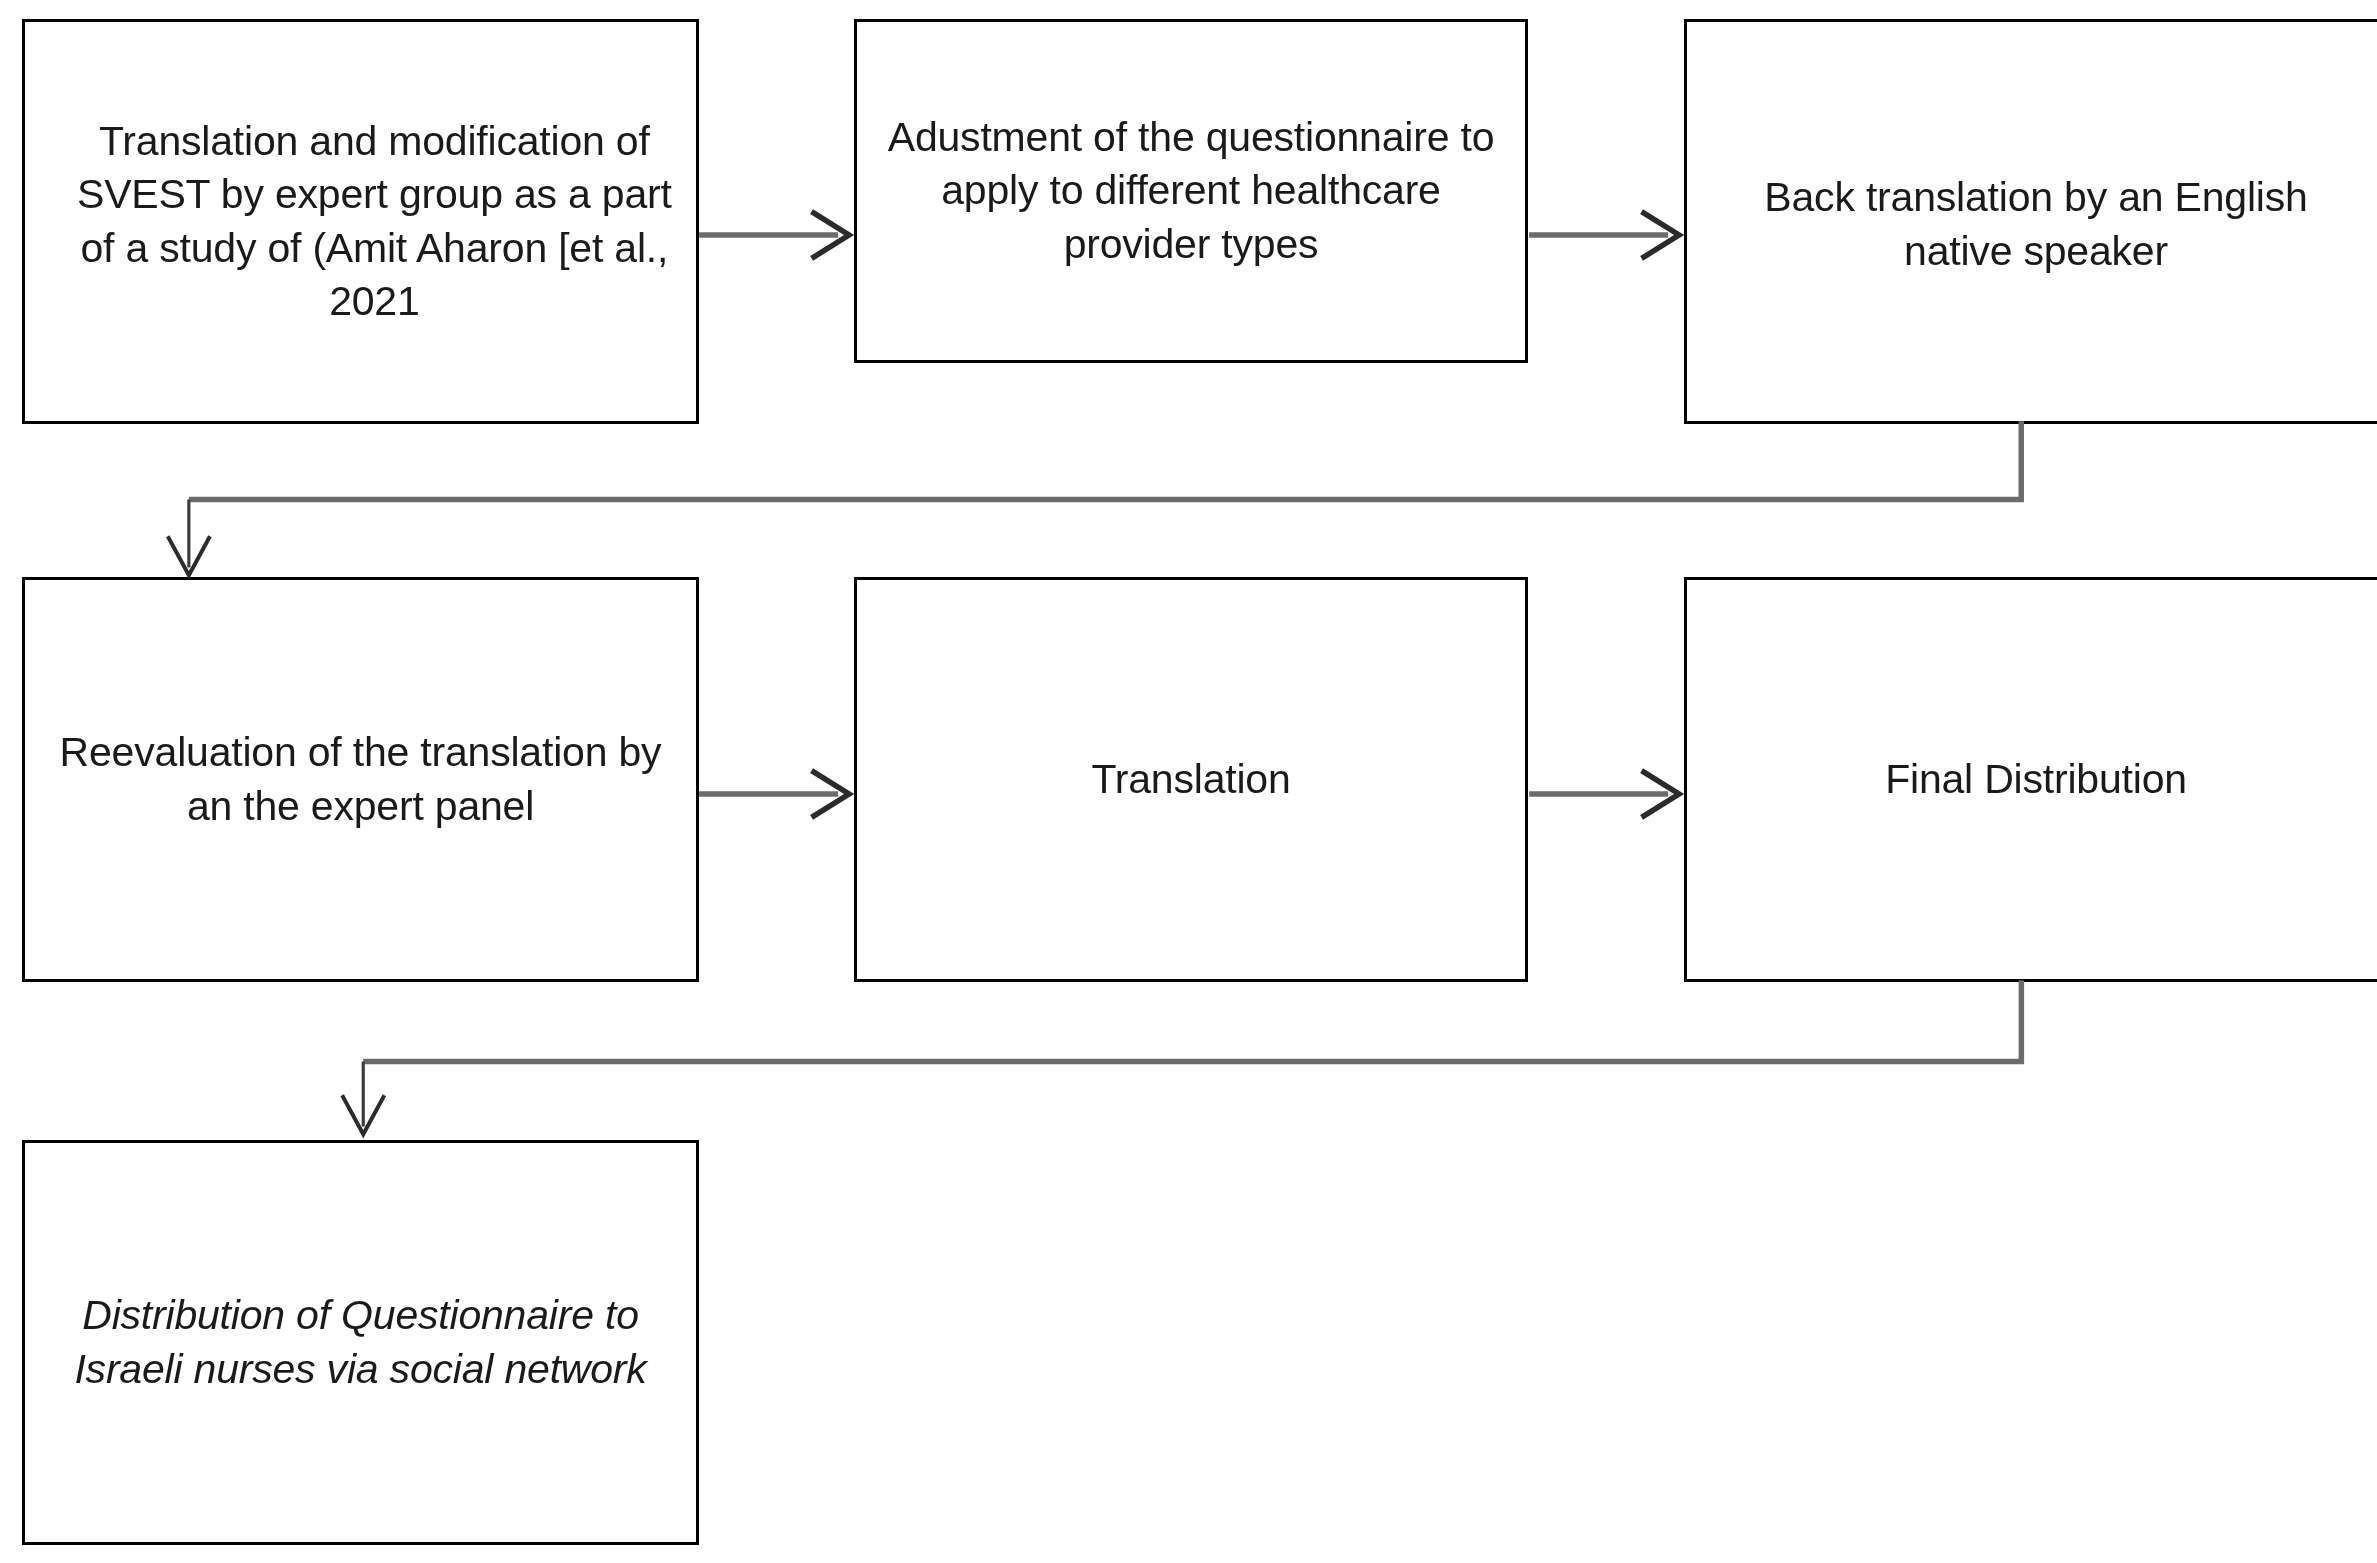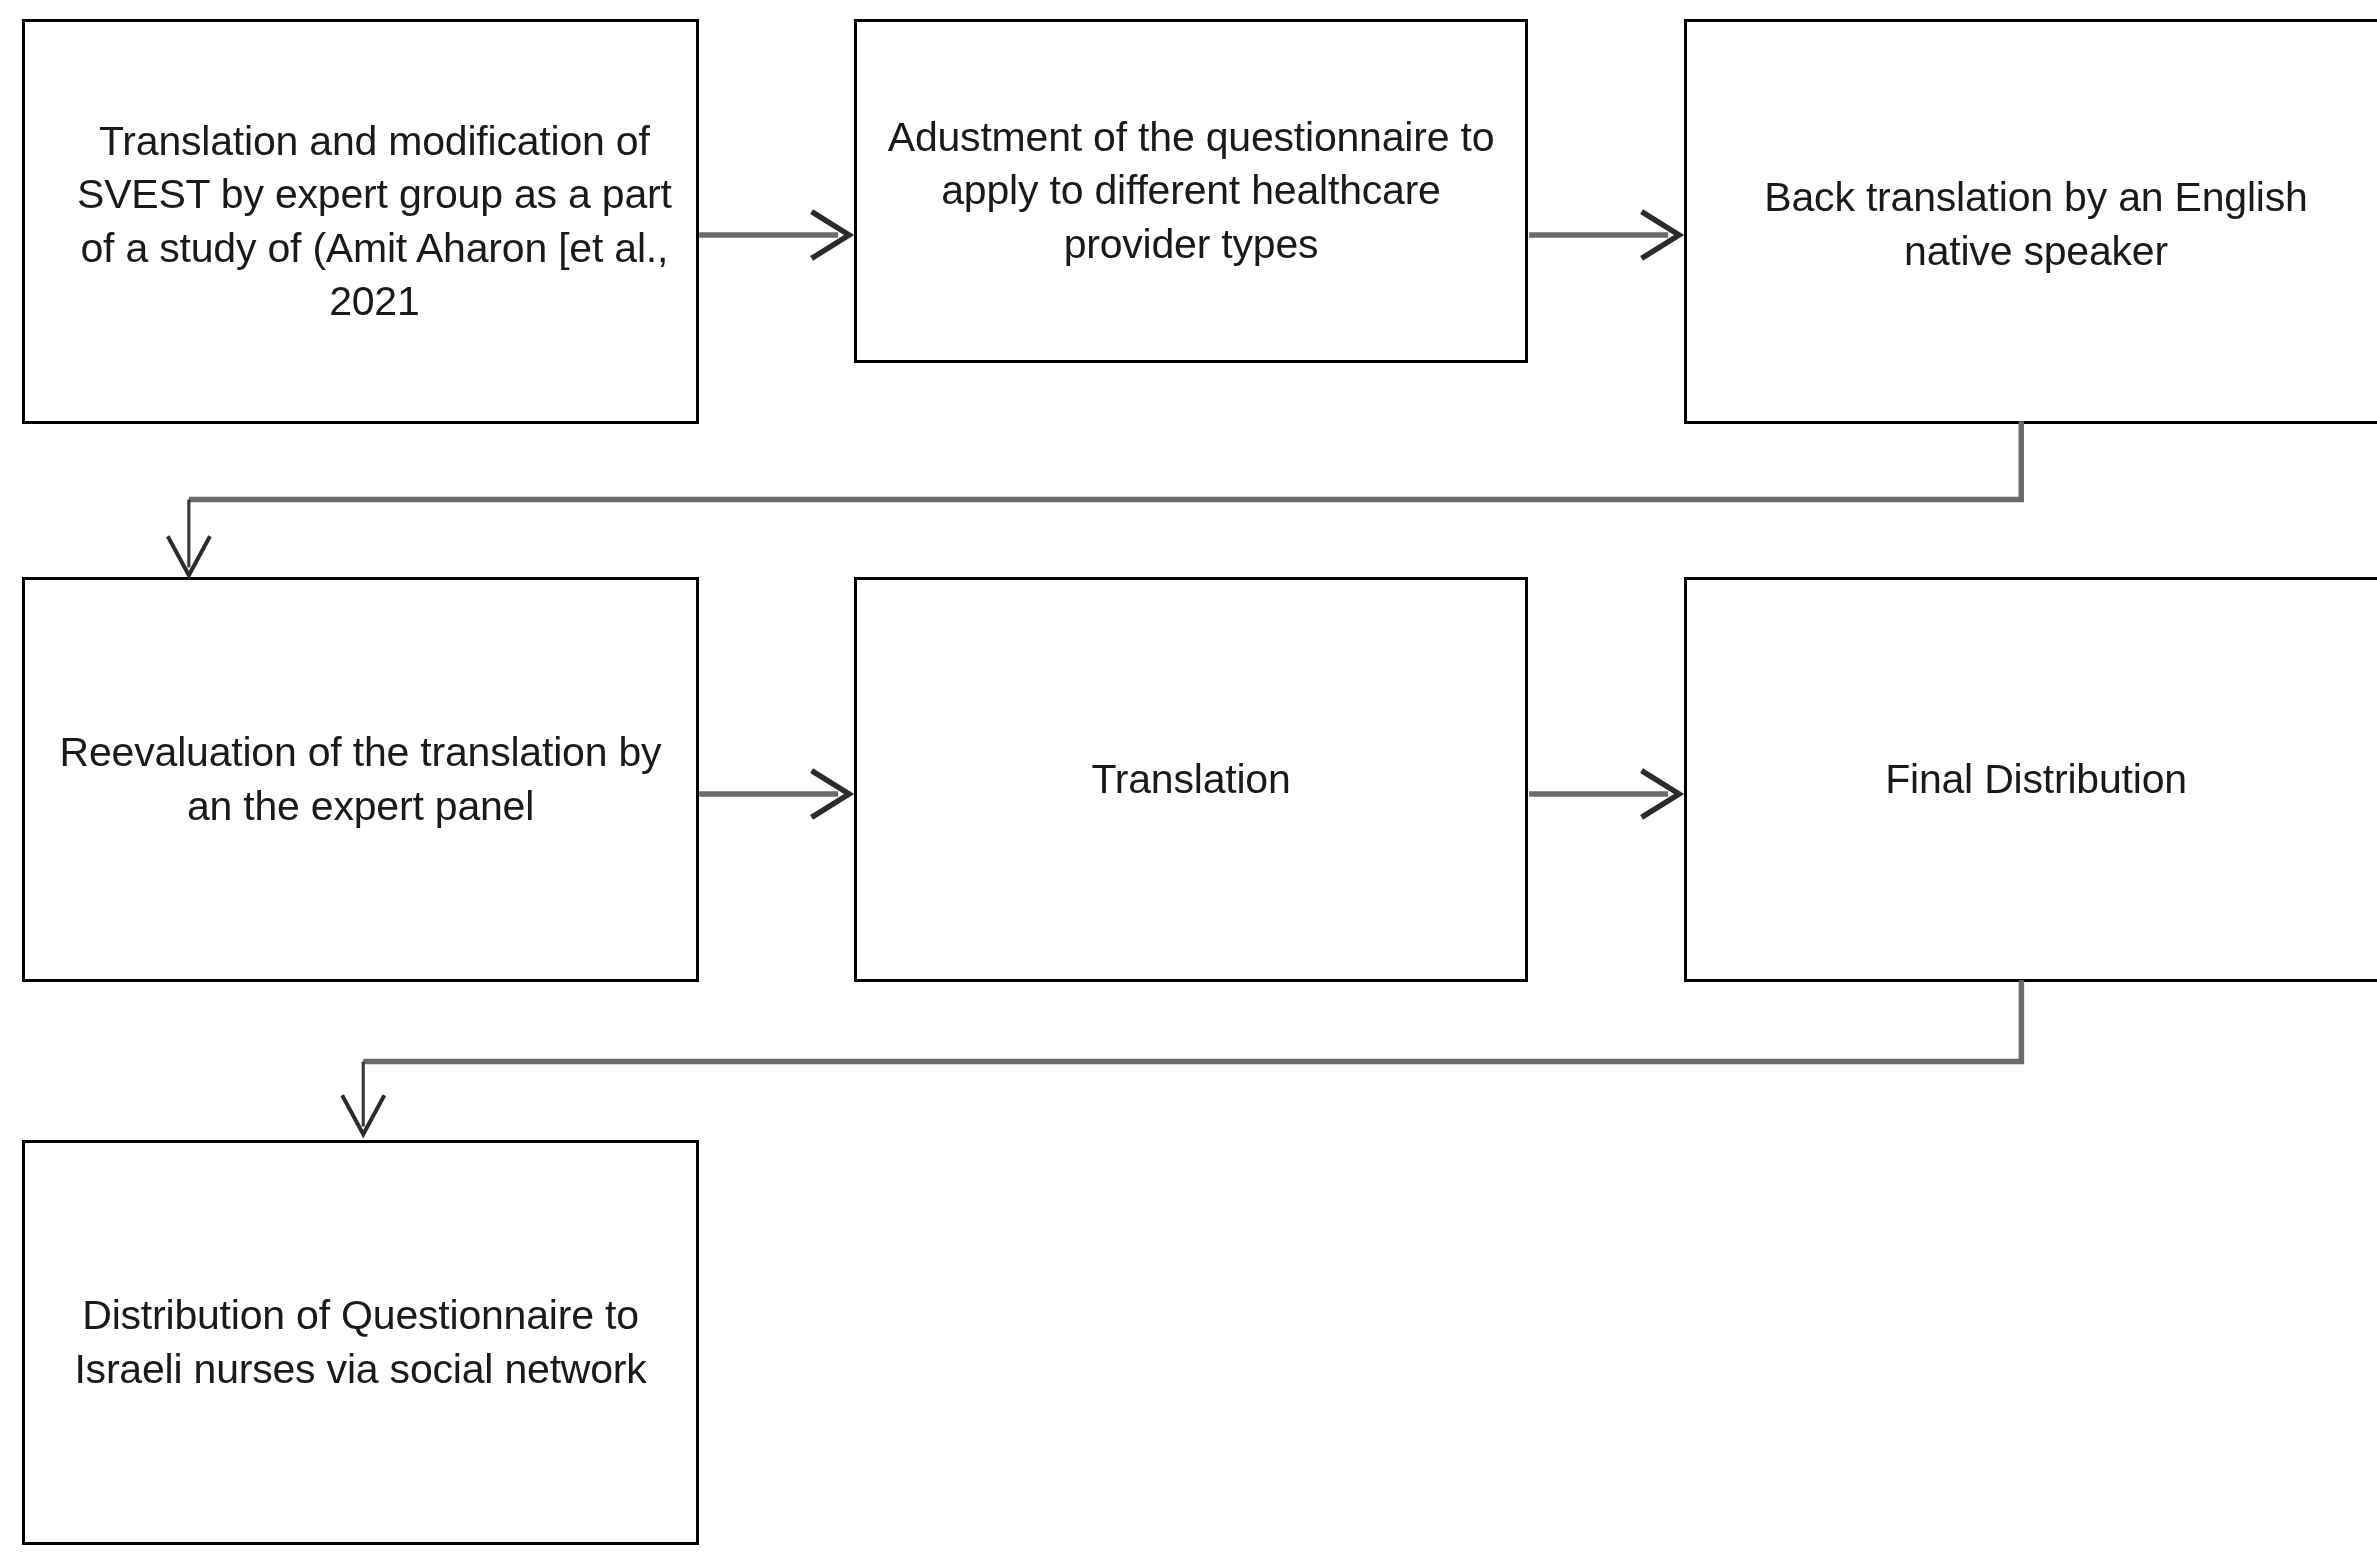--- a/index.html
+++ b/index.html
@@ -89,21 +89,21 @@
   </div>
 
   <div class="node" style="left:854px; top:577px; width:674px; height:405px;">
     <div class="node-label">Translation</div>
   </div>
 
   <div class="node" style="left:1684px; top:577px; width:704px; height:405px;">
     <div class="node-label">Final Distribution</div>
   </div>
 
-  <div class="node" style="left:22px; top:1140px; width:677px; height:405px;">
+  <div class="node" style="left:22px; top:1140px; width:677px; height:405px;font-style:italic;">
     <div class="node-label">Distribution of Questionnaire to Israeli nurses via social network</div>
   </div>
 
   <svg class="connector" style="left:696px; top:192px; width:164px; height:86px;" viewBox="0 0 210 110">
     <path class="conn-line" d="M 4 55 L 182 55"></path>
     <path class="conn-head" d="M 148 25 L 196 55 L 148 85"></path>
   </svg>
 
   <svg class="connector" style="left:1526px; top:192px; width:164px; height:86px;" viewBox="0 0 210 110">
     <path class="conn-line" d="M 4 55 L 182 55"></path>

